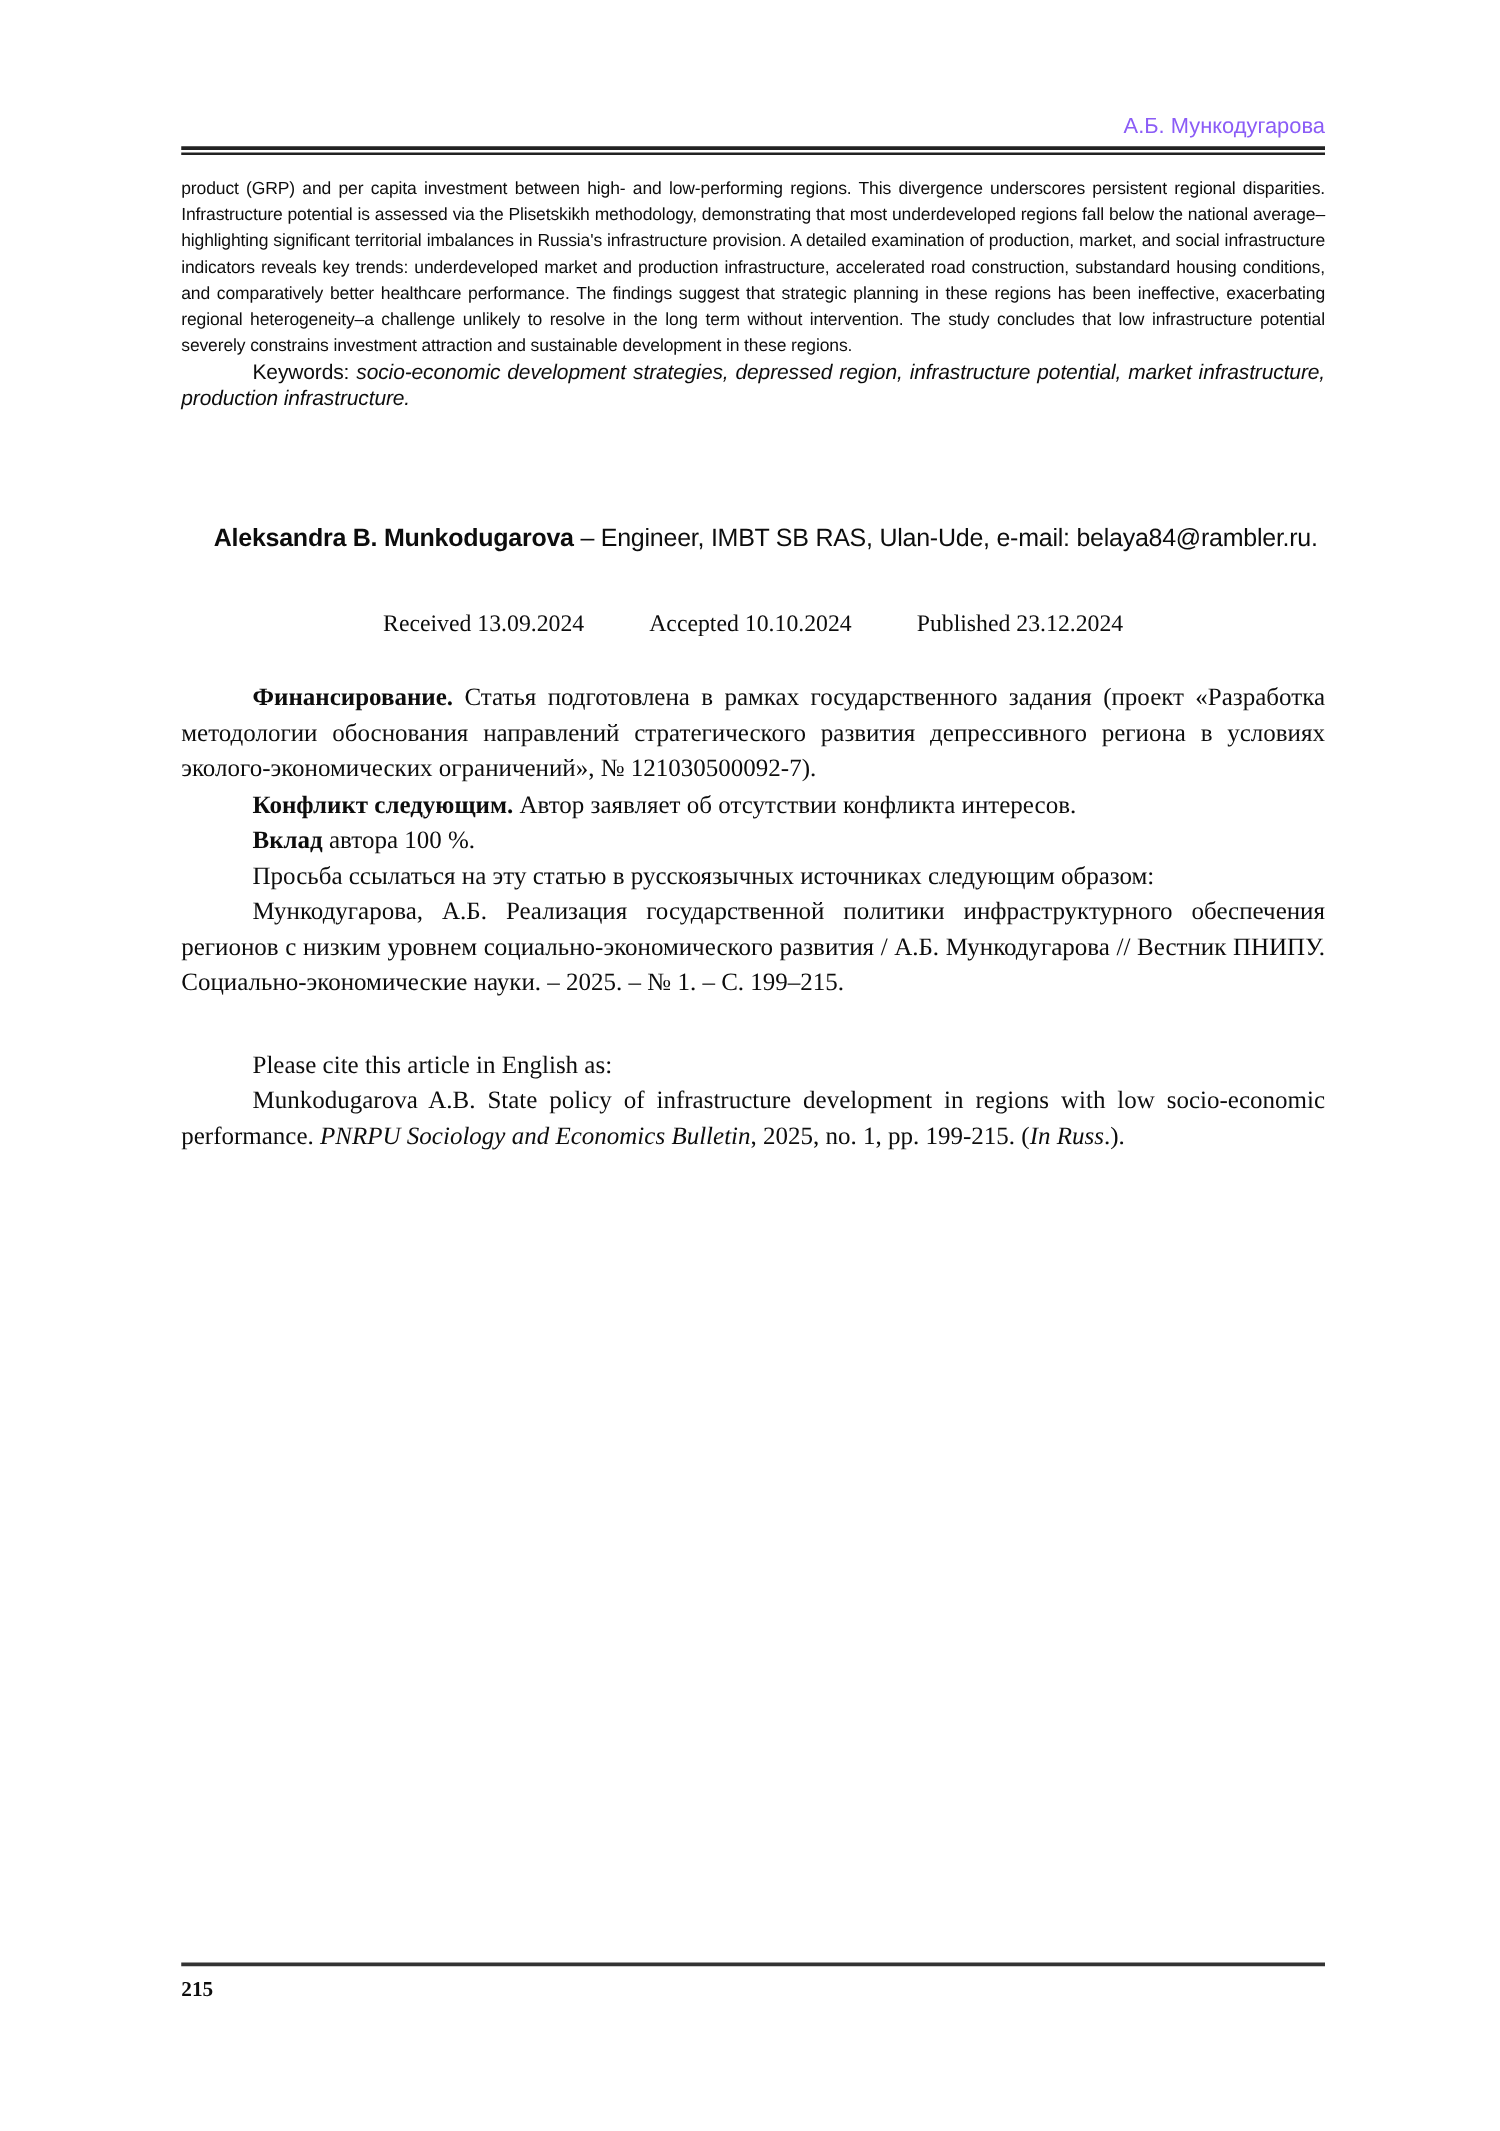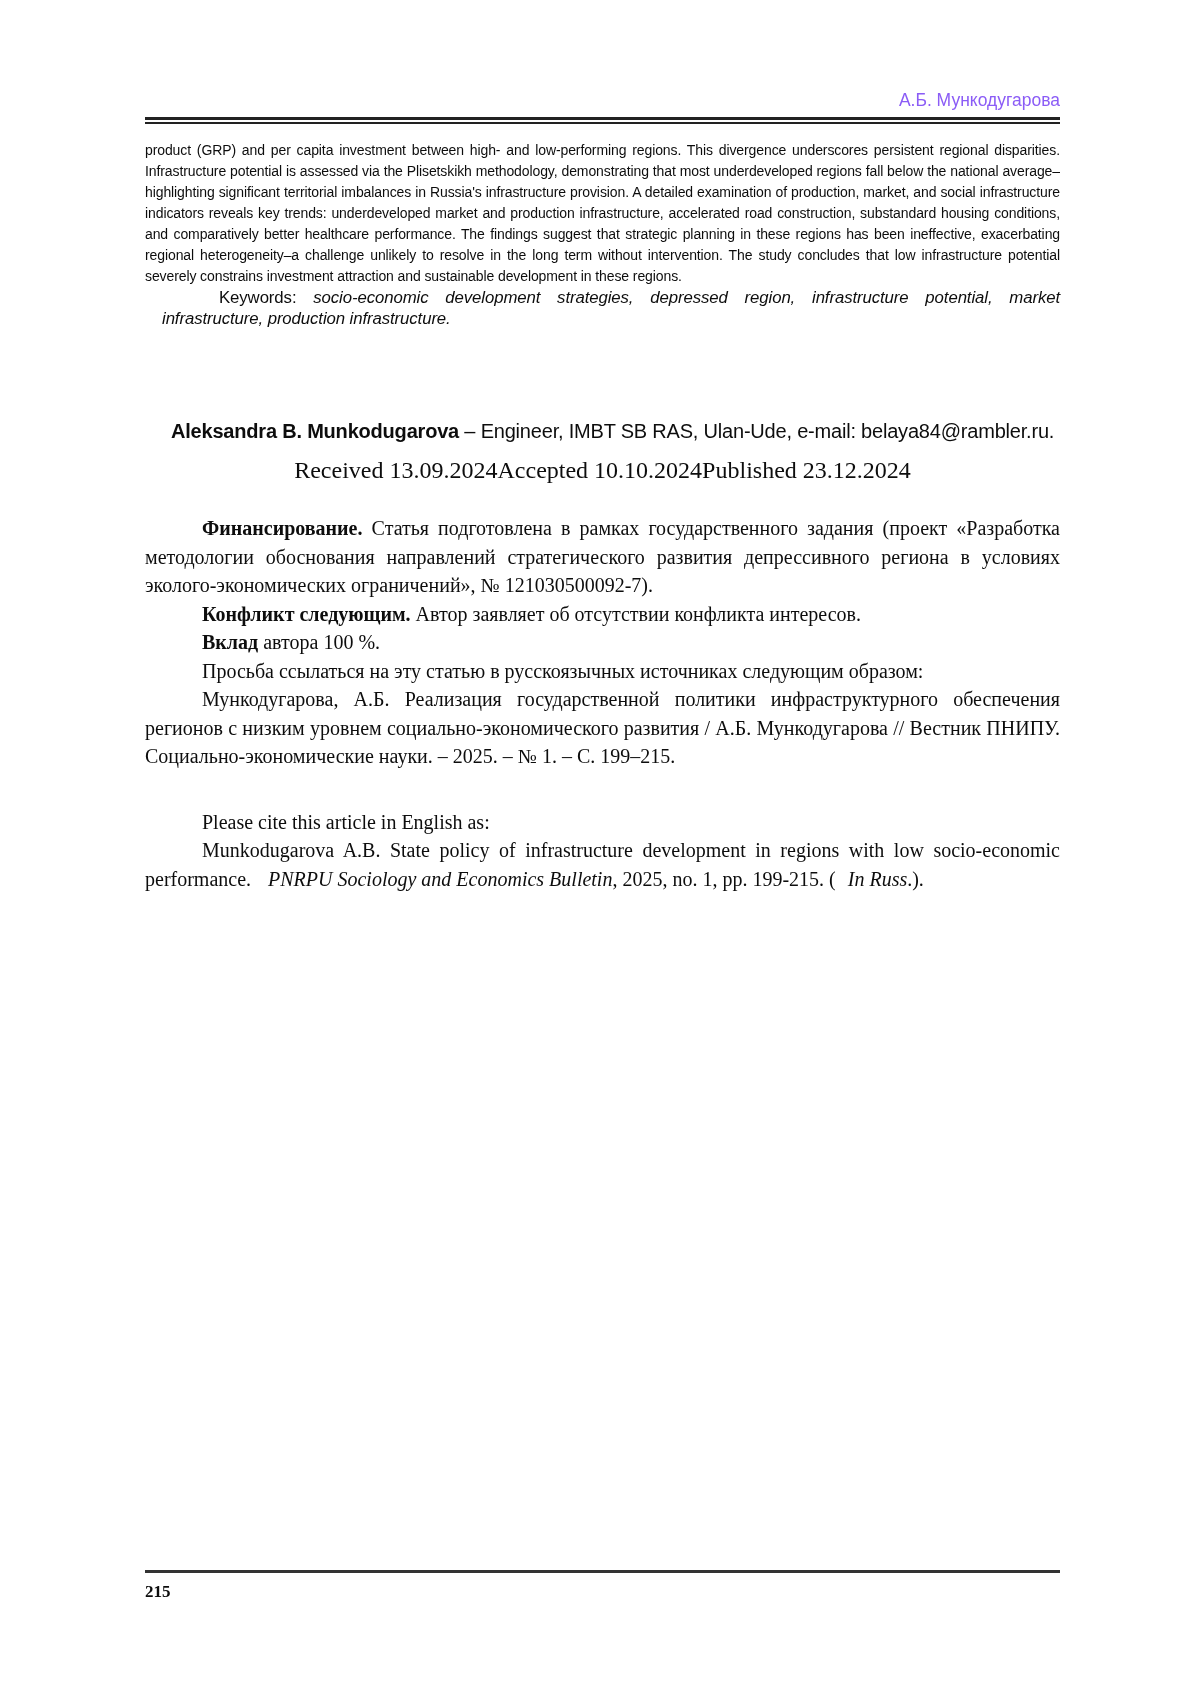--- a/index.html
+++ b/index.html
@@ -37,53 +37,53 @@
     text-align: justify;
     letter-spacing: -0.1px;
   }
   .keywords {
     font-family: "Liberation Sans", sans-serif;
     font-size: 16.8px;
     line-height: 21px;
     text-align: justify;
     text-indent: 57px;
     letter-spacing: -0.1px;
-    margin-left: 17px;
   }
   .keywords .kw-em { font-style: italic; }
   
   .author-line {
     margin-top: 92px;
     font-family: "Liberation Sans", sans-serif;
     font-size: 20px;
     line-height: 21px;
     text-indent: 26px;
     letter-spacing: -0.2px;
   }
   .author-line b { font-weight: bold; }
   
   .dates {
-    margin-top: 16px;
+    margin-top: 46px;
     display: flex;
     justify-content: center;
-    font-size: 24px;
+    gap: 52px;
+    font-size: 19px;
     line-height: 24px;
   }
   
   .serif-par {
     font-size: 20px;
     line-height: 28.5px;
     text-align: justify;
     text-indent: 57px;
   }
   .serif-par b { font-weight: bold; }
   .mt-funding  { margin-top: 32px; }
   .mt-cite-ru  { }
   .mt-cite-en  { margin-top: 37px; }
-  .em { font-style: italic; margin-left: 12px; }
+  .em { font-style: italic; }
   
   .footer {
     position: absolute;
     left: 145px; right: 140px;
     top: 1570px;
   }
   .footer-rule { height: 3px; background: #333; }
   .page-number {
     margin-top: 7px;
     font-size: 17px;

